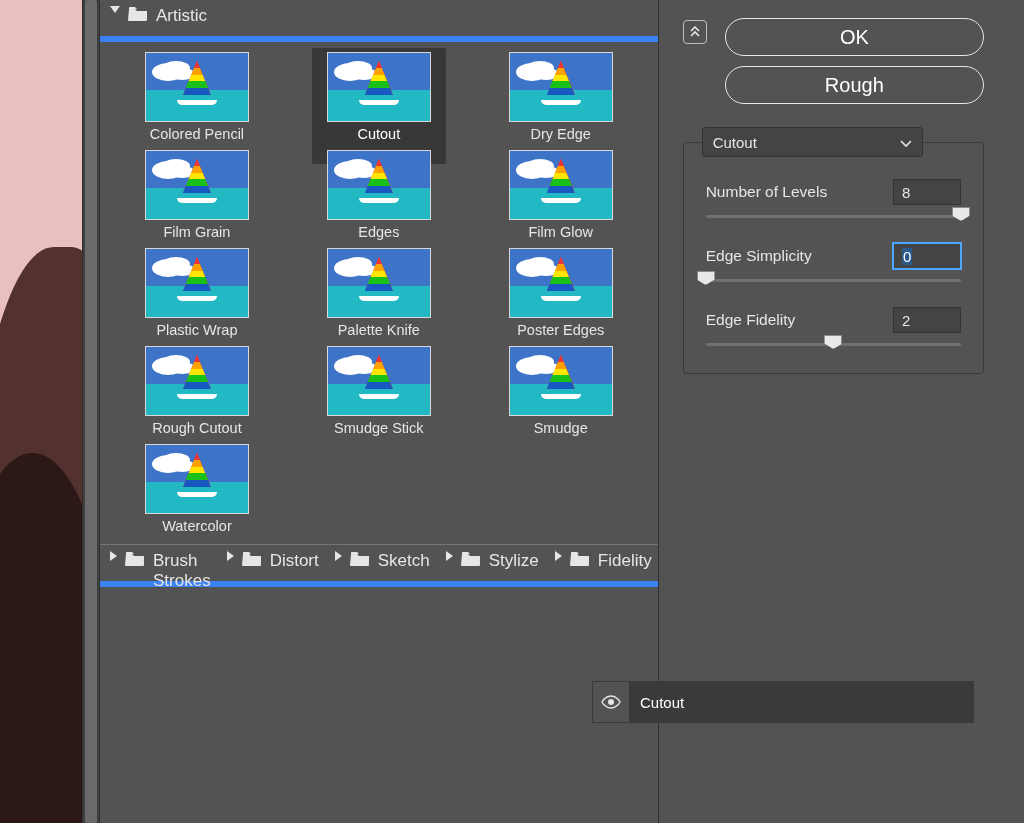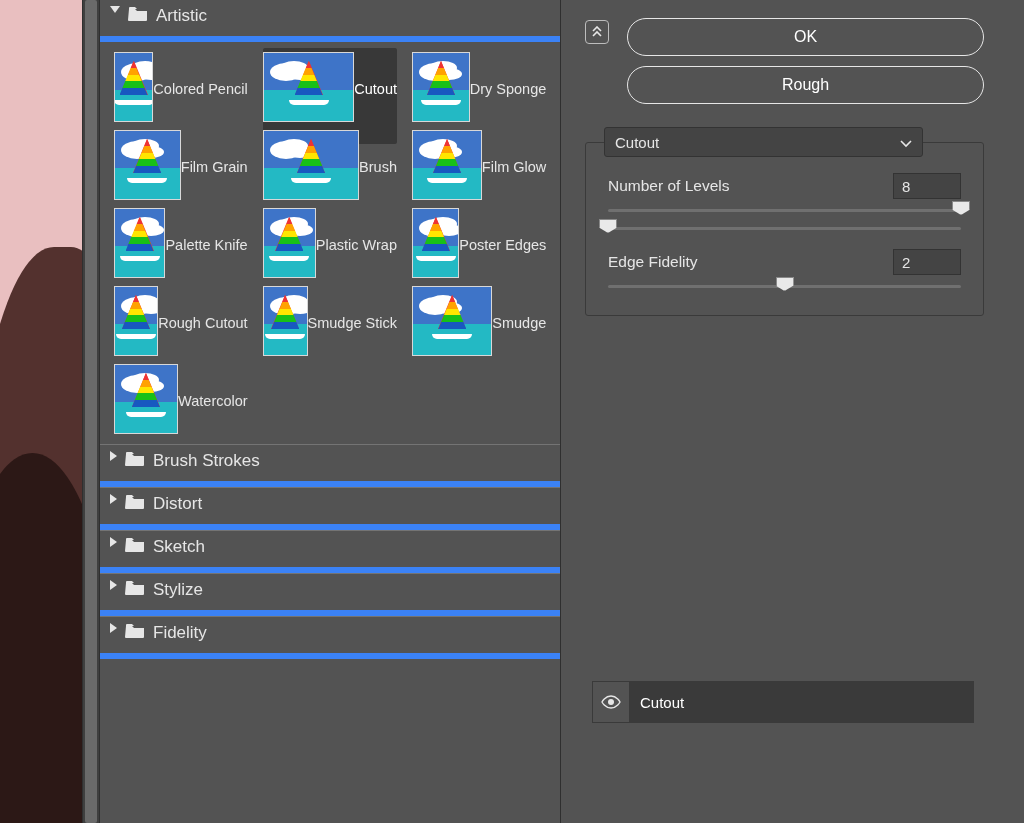--- a/index.html
+++ b/index.html
@@ -92,21 +92,21 @@
     padding: 6px 6px 10px 6px;
     display: grid;
     grid-template-columns: repeat(3, 1fr);
     column-gap: 0;
     row-gap: 4px;
     justify-items: center;
   }
   .filter-item {
     width: 134px;
     display: flex;
-    flex-direction: row;
+    flex-direction: column;
     align-items: center;
     padding-top: 4px;
     border-radius: 2px;
     justify-content: space-between;
   }
   .filter-item.selected {
     background: #383838;
     padding-bottom: 22px;
     margin-bottom: -22px;
   }
@@ -142,21 +142,21 @@
   }
   .filter-label {
     margin-top: 4px;
     font-size: 14.5px;
     color: #e6e6e6;
     text-align: center;
     white-space: nowrap;
   }
   .filter-item.selected .filter-label { color:#fff; font-weight:500; }
 
-  .collapsed-list { display:flex; flex-direction:column; }
+  .collapsed-list { display:flex; flex-direction:row; }
 
   
   .options {
     flex: 1 1 auto;
     height: 100%;
     background: #535353;
     position: relative;
   }
   .options-inner {
     position: absolute;
@@ -178,21 +178,21 @@
   }
   .collapse-btn svg { display:block; }
 
   .btn-col { flex:1; display:flex; flex-direction:column; gap:10px; }
   .pill-btn {
     height: 36px;
     border: 1.5px solid #e6e6e6;
     border-radius: 20px;
     background: transparent;
     color: #fff;
-    font-size: 16px;
+    font-size: 20px;
     display:flex; align-items:center; justify-content:center;
     cursor: default;
   }
 
   .param-box {
     margin-top: 38px;
     border: 1px solid #3a3a3a;
     border-radius: 3px;
     position: relative;
     padding: 16px 22px 22px 22px;
@@ -206,21 +206,21 @@
     background: #444;
     border: 1px solid #333;
     border-radius: 3px;
     display:flex; align-items:center; padding:0 10px;
     color:#e6e6e6; font-size:15px;
   }
   .preset-select .chev { margin-left:auto; }
 
   .param-row {
     display:flex; align-items:center; justify-content:space-between;
-    margin-top: 14px;
+    margin-top: 20px;
   }
   .param-row:first-of-type { margin-top: 10px; }
   .param-label { color:#e6e6e6; font-size:15.5px; }
   .num-field {
     width: 50px; height: 24px;
     background:#444; border:1px solid #333;
     color:#e6e6e6; font-size:15px;
     display:flex; align-items:center; padding:0 8px;
   }
   .num-field.focused {
@@ -314,61 +314,61 @@
             <div class="hull"></div>
           </div>
           <div class="filter-label">Cutout</div>
         </div>
         <div class="filter-item">
           <div class="thumb-img">
             <div class="cloud"></div>
             <div class="sail"></div>
             <div class="hull"></div>
           </div>
-          <div class="filter-label">Dry Sponge</div>
+          <div class="filter-label">Dry Edge</div>
         </div>
         <div class="filter-item">
           <div class="thumb-img">
             <div class="cloud"></div>
             <div class="sail"></div>
             <div class="hull"></div>
           </div>
           <div class="filter-label">Film Grain</div>
         </div>
         <div class="filter-item">
           <div class="thumb-img">
             <div class="cloud"></div>
             <div class="sail"></div>
             <div class="hull"></div>
           </div>
-          <div class="filter-label">Brush</div>
+          <div class="filter-label">Edges</div>
         </div>
         <div class="filter-item">
           <div class="thumb-img">
             <div class="cloud"></div>
             <div class="sail"></div>
             <div class="hull"></div>
           </div>
           <div class="filter-label">Film Glow</div>
         </div>
         <div class="filter-item">
           <div class="thumb-img">
             <div class="cloud"></div>
             <div class="sail"></div>
             <div class="hull"></div>
           </div>
+          <div class="filter-label">Plastic Wrap</div>
+        </div>
+        <div class="filter-item">
+          <div class="thumb-img">
+            <div class="cloud"></div>
+            <div class="sail"></div>
+            <div class="hull"></div>
+          </div>
           <div class="filter-label">Palette Knife</div>
-        </div>
-        <div class="filter-item">
-          <div class="thumb-img">
-            <div class="cloud"></div>
-            <div class="sail"></div>
-            <div class="hull"></div>
-          </div>
-          <div class="filter-label">Plastic Wrap</div>
         </div>
         <div class="filter-item">
           <div class="thumb-img">
             <div class="cloud"></div>
             <div class="sail"></div>
             <div class="hull"></div>
           </div>
           <div class="filter-label">Poster Edges</div>
         </div>
         <div class="filter-item">
@@ -488,20 +488,26 @@
           <span class="param-label">Number of Levels</span>
           <div class="num-field">
             <span>8</span>
           </div>
         </div>
         <div class="slider-track">
           <div class="rail"></div>
           <div class="thumb" style="left:100%"></div>
         </div>
 
+        <div class="param-row">
+          <span class="param-label">Edge Simplicity</span>
+          <div class="num-field focused">
+            <span>0</span>
+          </div>
+        </div>
         <div class="slider-track">
           <div class="rail"></div>
           <div class="thumb" style="left:0%"></div>
         </div>
 
         <div class="param-row">
           <span class="param-label">Edge Fidelity</span>
           <div class="num-field">
             <span>2</span>
           </div>

